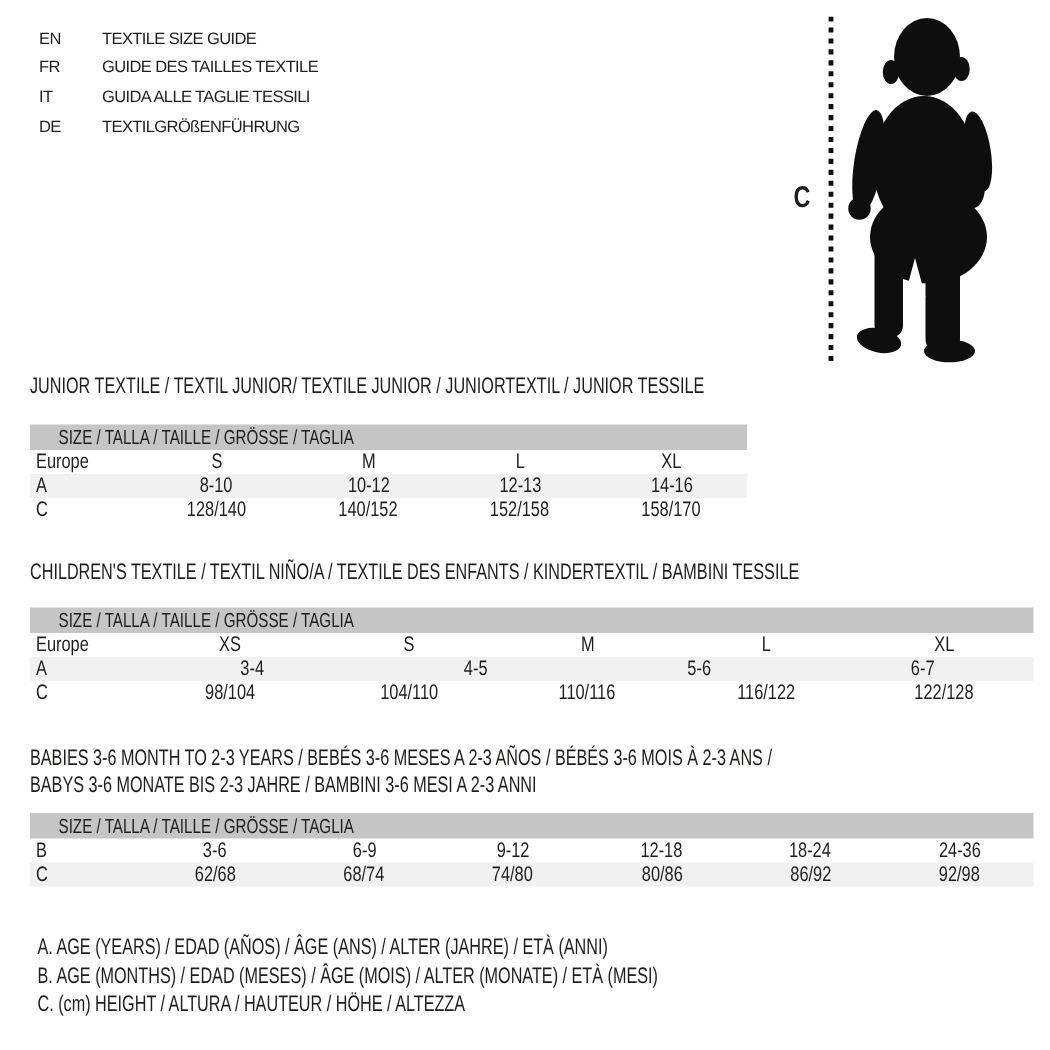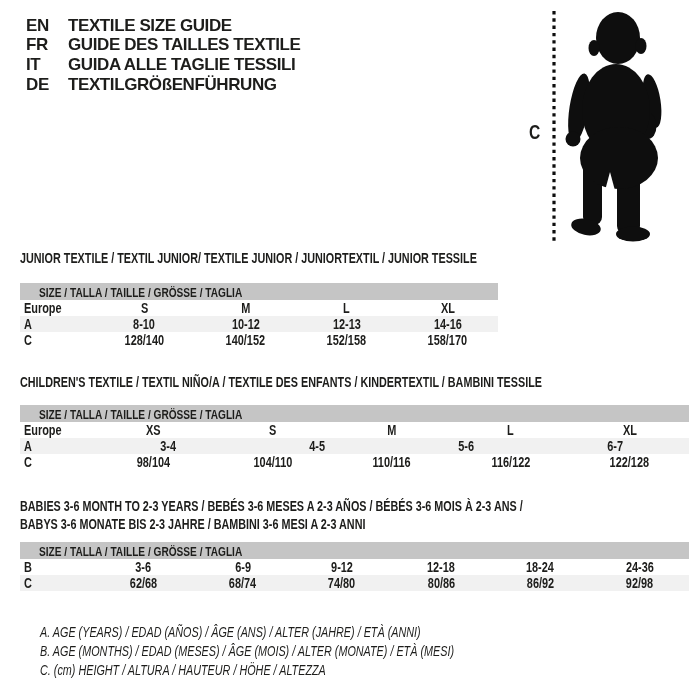--- a/index.html
+++ b/index.html
@@ -5,36 +5,36 @@
   html,body { margin:0; padding:0; }
   body {
     width:700px; height:700px; position:relative; overflow:hidden;
     background:var(--bg,#ffffff); color:var(--ink,#1d1d1b);
     font-family:"Liberation Sans", sans-serif;
   }
 
   
   .lang-block { position:absolute; left:26px; top:16px; }
   .lang-row { display:flex; height:19.6px; align-items:center;
-              font-size:17px; font-weight:bold; letter-spacing:-0.4px; }
+              font-size:11px; font-weight:normal; letter-spacing:-0.4px; }
   .lang-code { width:42px; }
   .lang-text { white-space:nowrap; }
 
   
   .measure-svg { position:absolute; left:552px; top:11px; }
   .figure-label { position:absolute; left:529px; top:121px;
                   font-size:20px; font-weight:bold;
                   display:inline-block; transform:scaleX(0.78); transform-origin:0 0; }
   .toddler-svg { position:absolute; left:562px; top:8px; }
   .toddler-svg .ink { fill:var(--sil,#0e0e0e); }
   .toddler-svg .paper { fill:var(--bg,#ffffff); }
   .measure-svg line { stroke:var(--sil,#0e0e0e); }
 
   
-  .size-table { position:absolute; font-weight:bold; }
+  .size-table { position:absolute; font-weight:normal; }
   #table-0 { left:20px; top:250px; width:478px; }
   #table-1 { left:20px; top:374px; width:669px; }
   #table-2 { left:20px; top:497px; width:669px; }
 
   .cond { font-size:15px; transform:scaleX(0.72); transform-origin:0 0; white-space:nowrap; }
   .tbl-title { line-height:15px; }
   #table-2 .tbl-title { line-height:18px; }
 
   .tbl-bar { height:17px; line-height:17px; background:var(--bar,#c5c5c5);
              padding-left:19px; overflow:visible; white-space:nowrap; }
@@ -46,21 +46,21 @@
 
   .tbl-row { display:flex; height:16px; align-items:center;justify-content:center; }
   .tbl-row.shaded { background:var(--stripe,#f1f1f1); }
   .row-label { width:70px; padding-left:4px; }
   .row-val { flex:1; text-align:center; }
   .cond-cell { display:inline-block; font-size:14px; transform:scaleX(0.78); }
   .row-label .cond-cell { transform-origin:0 50%; }
   .row-val  .cond-cell { transform-origin:50% 50%; }
 
   
-  .footnotes { position:absolute; left:40px; top:622px;font-style:italic; }
+  .footnotes { position:absolute; left:25px; top:622px; }
   .footnote { line-height:19px; }
 </style>
 </head>
 <body>
 
 <div class="lang-block">
     <div class="lang-row">
       <span class="lang-code">EN</span>
       <span class="lang-text">TEXTILE SIZE GUIDE</span>
     </div>

